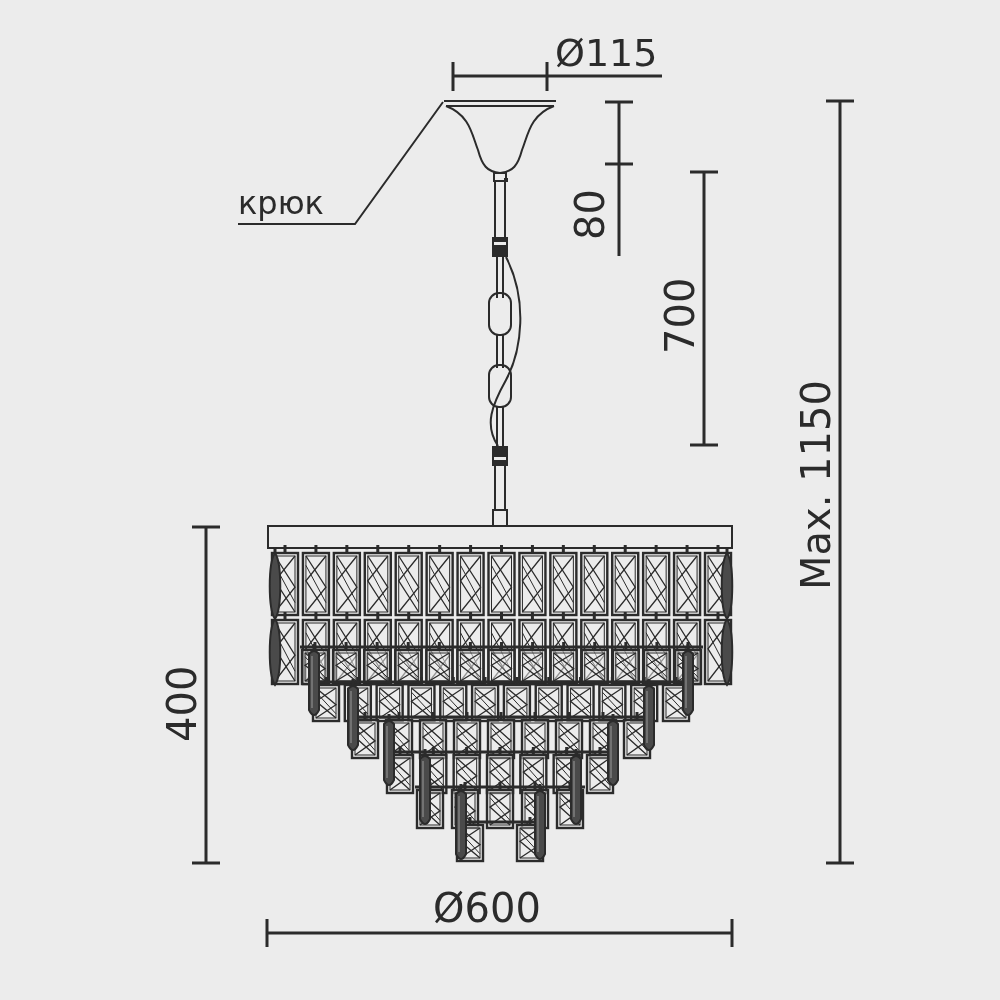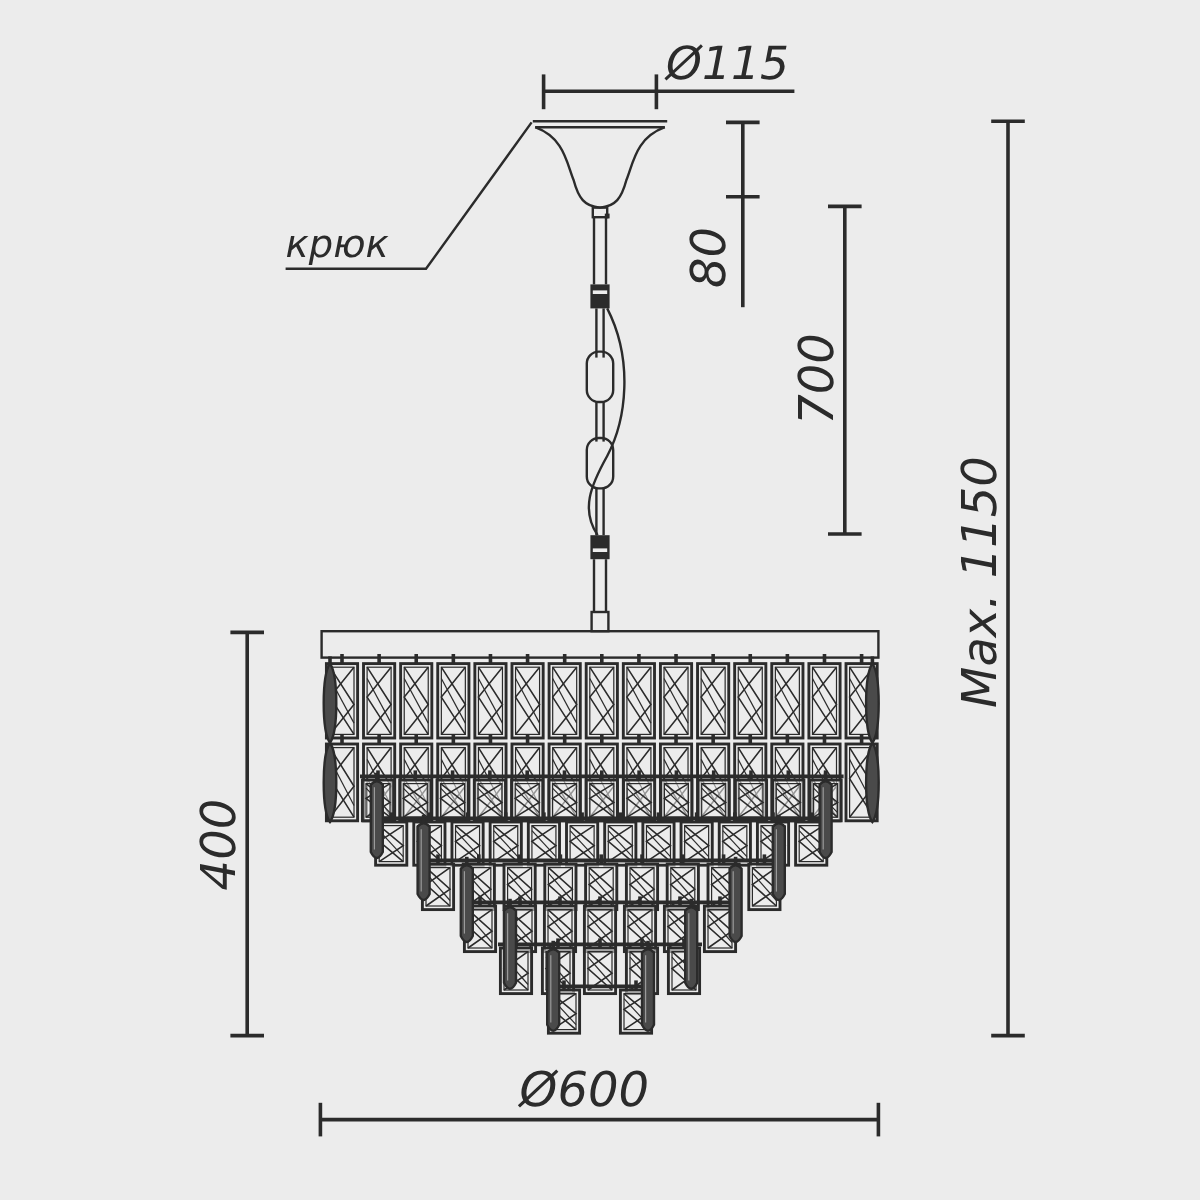--- a/index.html
+++ b/index.html
@@ -1,17 +1,17 @@
 <!DOCTYPE html>
 <html><head>
 <meta charset="utf-8">
 <style>
   html,body{margin:0;padding:0;}
   body{width:1000px;height:1000px;background:#ececec;overflow:hidden;position:relative;font-family:"DejaVu Sans","Liberation Sans",sans-serif;}
-  #stage{position:absolute;left:0;top:0;width:1000px;height:1000px;font-style:italic;}
+  #stage{position:absolute;left:0;top:0;width:1000px;height:1000px;}
   svg text{font-family:"DejaVu Sans","Liberation Sans",sans-serif;fill:#2b2b2b;}
   .dim{stroke:#2b2b2b;stroke-width:3;fill:none;}
   .ln{stroke:#2b2b2b;stroke-width:2;fill:none;}
 </style>
 </head>
 <body>
 
 <div id="stage">
 <svg width="1000" height="1000" viewBox="0 0 1000 1000" xmlns="http://www.w3.org/2000/svg">
 

